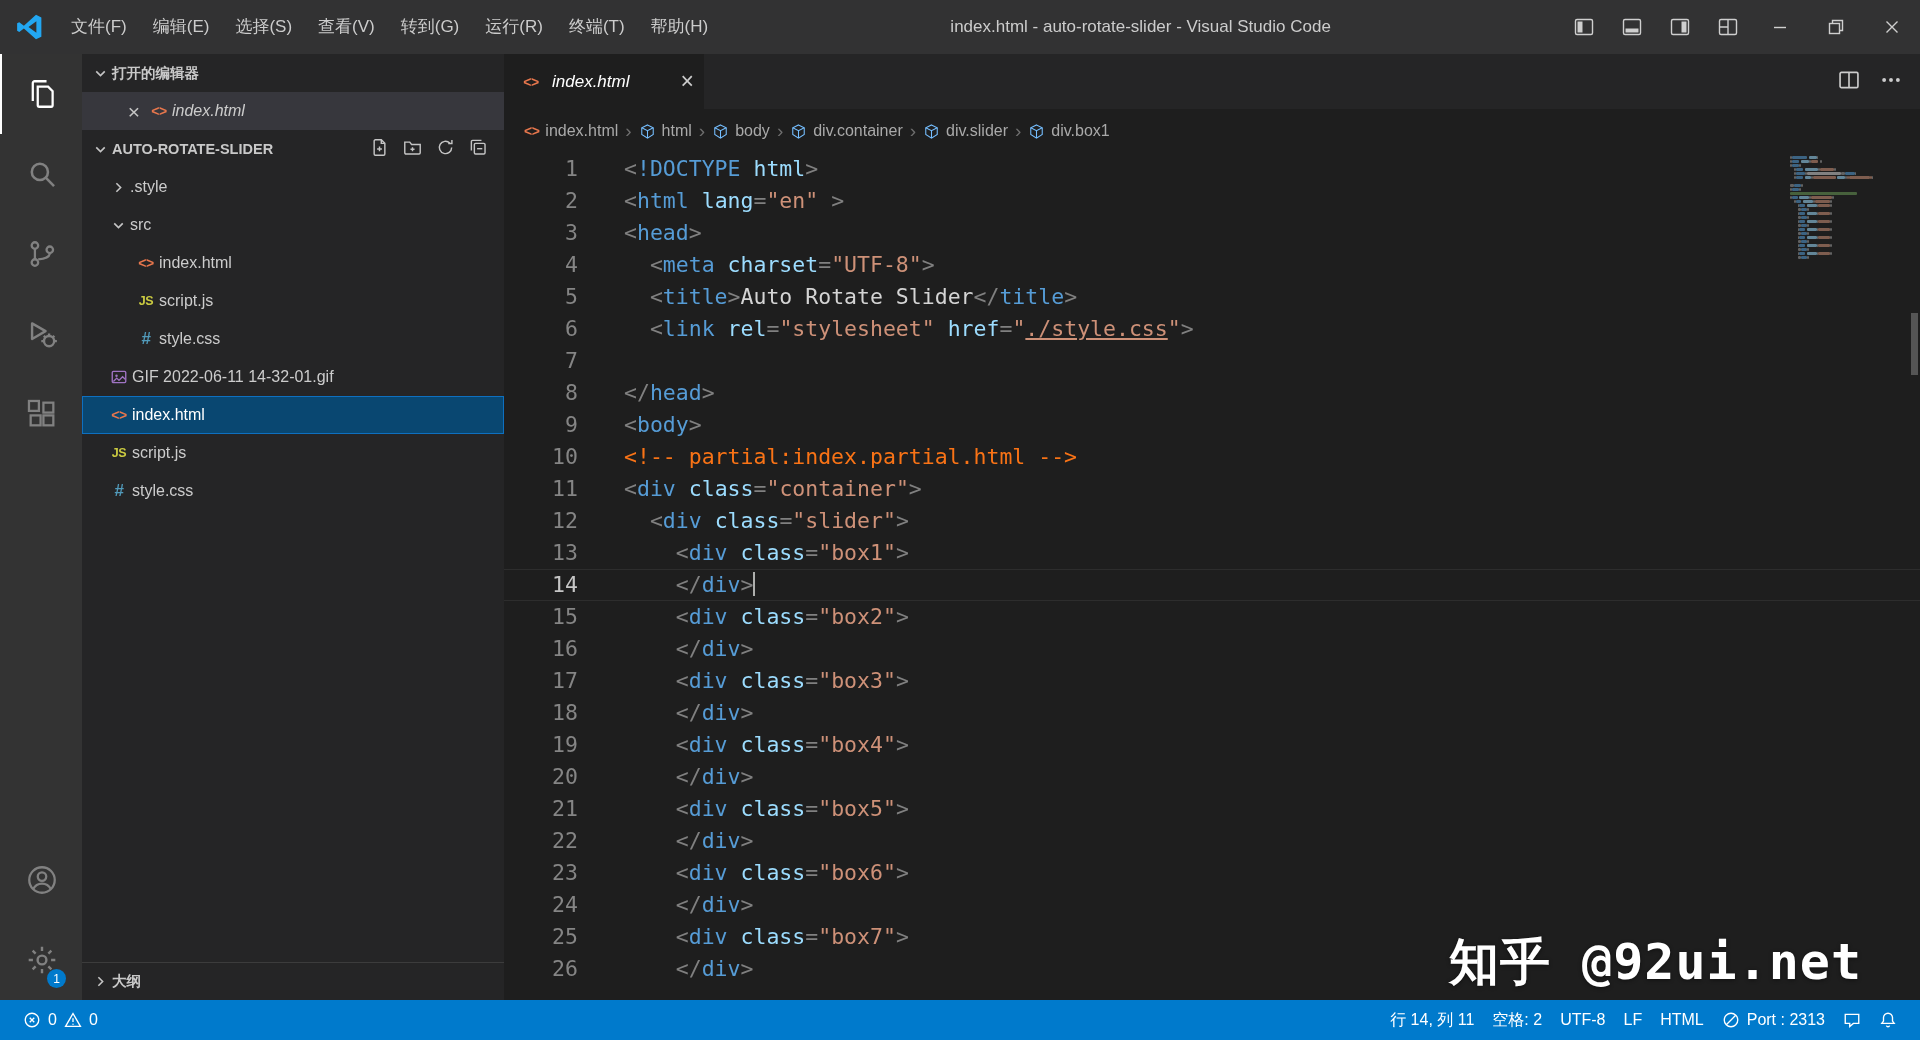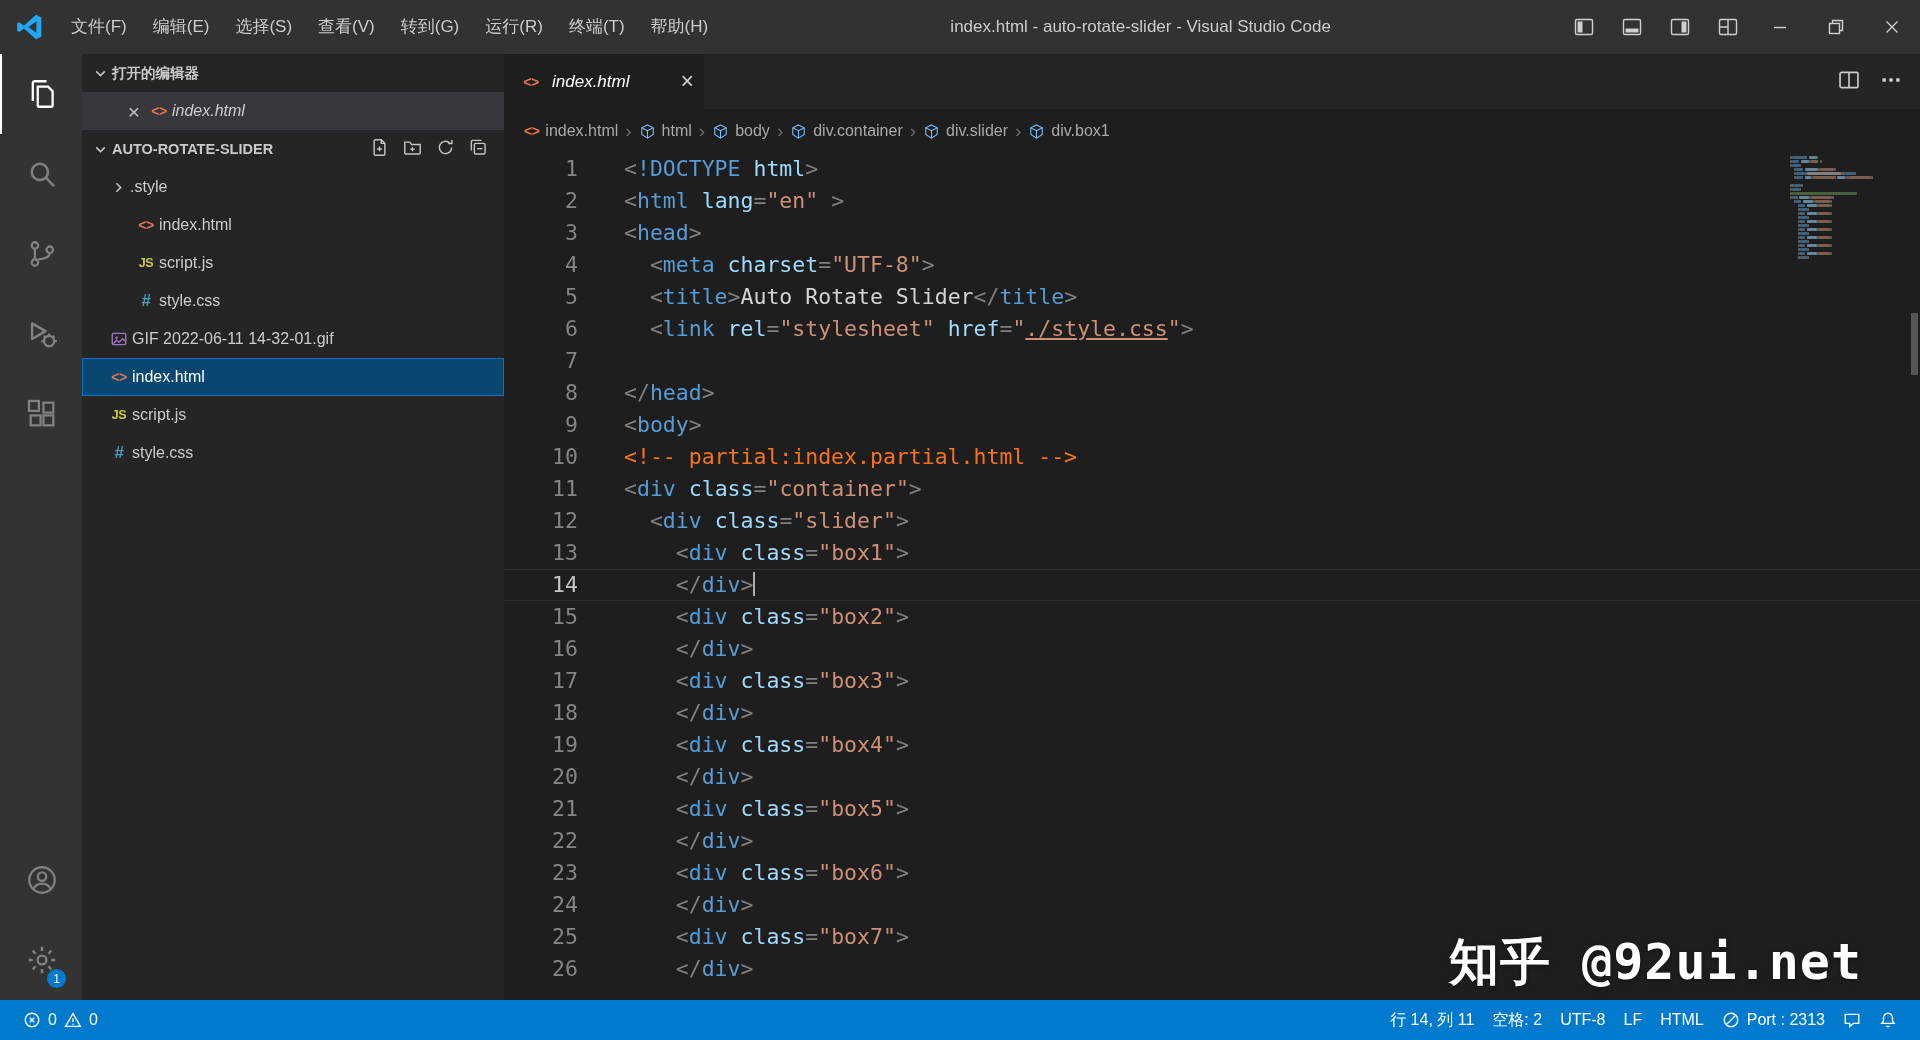--- a/index.html
+++ b/index.html
@@ -272,20 +272,28 @@
       </div>
       <div id="file-tree">
           <div class="tree-row" style="padding-left: 24px;">
             <span class="chev">
               <svg viewBox="0 0 16 16">
                 <path d="M6 4l4 4-4 4" fill="none" stroke="currentColor" stroke-width="1.5"></path>
               </svg>
             </span>
             <span class="tree-label">.style</span>
           </div>
+          <div class="tree-row" style="padding-left: 24px;">
+            <span class="chev">
+              <svg viewBox="0 0 16 16">
+                <path d="M4 6l4 4 4-4" fill="none" stroke="currentColor" stroke-width="1.5"></path>
+              </svg>
+            </span>
+            <span class="tree-label">src</span>
+          </div>
           <div class="tree-row" style="padding-left: 51px;">
             <span class="fi fi-html">&lt;&gt;</span>
             <span class="tree-label">index.html</span>
           </div>
           <div class="tree-row" style="padding-left: 51px;">
             <span class="fi fi-js">JS</span>
             <span class="tree-label">script.js</span>
           </div>
           <div class="tree-row" style="padding-left: 51px;">
             <span class="fi fi-css">#</span>
@@ -310,20 +318,28 @@
             <span class="tree-label">script.js</span>
           </div>
           <div class="tree-row" style="padding-left: 24px;">
             <span class="fi fi-css">#</span>
             <span class="tree-label">style.css</span>
           </div>
         </div>
 
       <div class="sb-spacer"></div>
 
+      <div class="section-header bottom">
+        <span class="chev">
+          <svg viewBox="0 0 16 16">
+              <path d="M6 4l4 4-4 4" fill="none" stroke="currentColor" stroke-width="1.5"></path>
+            </svg>
+        </span>
+        <span>大纲</span>
+      </div>
     </div>
 
     <div class="editor">
       <div class="tabbar">
         <div class="tab">
           <span class="fi fi-html">&lt;&gt;</span>
           <span class="tab-label">index.html</span>
           <span class="tab-close">×</span>
         </div>
         <div class="tab-actions">

